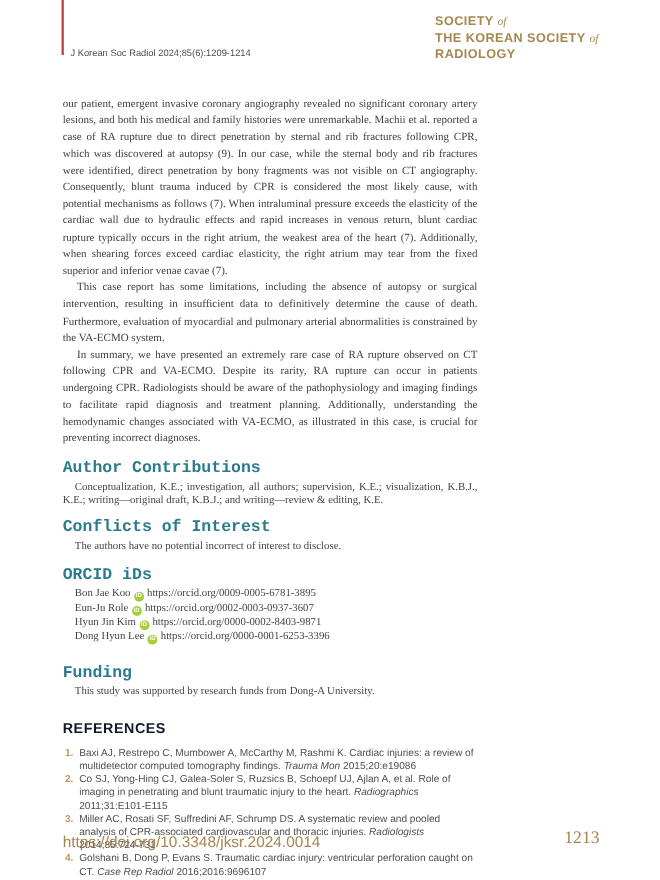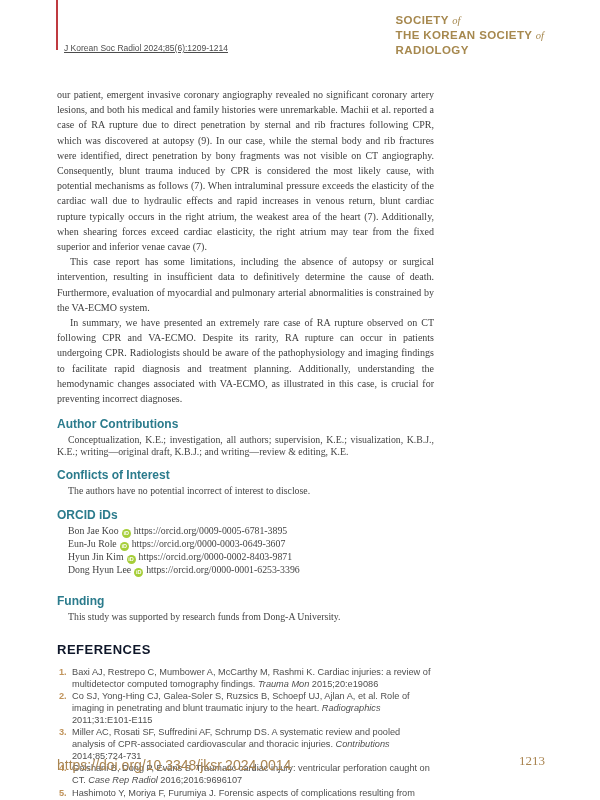--- a/index.html
+++ b/index.html
@@ -6,40 +6,40 @@
   html,body { background:#e8e8e8; }
   .page {
     position:relative; width:600px; height:800px; margin:0 auto;
     background:#ffffff; overflow:hidden;
     font-family:"Liberation Serif", serif; color:#3d3d3d;
   }
   
   .redline { position:absolute; left:56px; top:0; width:2px; height:50px; background:#bf3a40; }
   .citation {
     position:absolute; left:64px; top:43px;
-    font-family:"Liberation Sans", sans-serif; font-size:8.5px; color:#4c4c4c;text-decoration:underline;
+    font-family:"Liberation Sans", sans-serif; font-size:8.5px; color:#4c4c4c;
   }
   .logo {
     position:absolute; right:56px; top:13px;
     font-family:"Liberation Sans", sans-serif; font-weight:bold;
     font-size:11.5px; line-height:15px; letter-spacing:0.4px; color:#a6884e;
   }
   .logo .of {
     font-family:"Liberation Serif", serif; font-style:italic; font-weight:normal;
     font-size:10.5px; letter-spacing:0;
   }
   
   .main { position:absolute; left:57px; top:87px; width:377px; }
   .para { font-size:10px; line-height:15.2px; text-align:justify; color:#3d3d3d; }
   .para.indented { text-indent:13px; }
   
   .section { margin-top:11px; }
   .sec-heading {
-    font-family:Liberation Sans, sans-serif; font-weight:bold;
-    font-size:12px; color:#2b7b8c; margin-bottom:3px;
+    font-family:Liberation Mono, monospace; font-weight:bold;
+    font-size:15px; color:#2b7b8c; margin-bottom:3px;
   }
   .sec-body { font-size:9.8px; line-height:11.6px; text-indent:11px; text-align:justify; color:#444; }
   .orcid-item { font-size:9.8px; line-height:11.8px; padding-left:11px; color:#444; white-space:nowrap; }
   .orcid-icon {
     display:inline-block; width:9px; height:9px; border-radius:50%;
     background:#a6ce39; color:#fff; margin:0 3px; vertical-align:-1px;
     font-family:"Liberation Sans", sans-serif; font-size:5.5px; font-weight:bold;
     text-align:center; line-height:9px;
   }
   .orcid-url { color:#444; text-decoration:none; }
@@ -55,21 +55,21 @@
   }
   .ref-item { position:relative; padding-left:15px; text-align:left; }
   .ref-num { position:absolute; left:2px; top:0; color:#c0935a; font-weight:bold; }
   .ref-journal { font-style:italic; }
   
   .footer-doi {
     position:absolute; left:57px; top:757px;
     font-family:"Liberation Sans", sans-serif; font-size:14px; color:#a98450;
     text-decoration:none;
   }
-  .footer-page { position:absolute; right:55px; top:753px; font-size:13px; color:#a98450; }
+  .footer-page { position:absolute; right:55px; top:753px; font-size:16px; color:#a98450; }
 </style>
 </head>
 <body>
 
 <div class="page">
 
   <div class="redline"></div>
   <div class="citation">J Korean Soc Radiol 2024;85(6):1209-1214</div>
   <div class="logo">
     <div><span>SOCIETY</span> <span class="of">of</span></div>
@@ -94,21 +94,21 @@
     </div>
 
     <div class="section">
       <div class="sec-heading">ORCID iDs</div>
       <div>
   <div class="orcid-item">
     <span>Bon Jae Koo</span><span class="orcid-icon">iD</span><a class="orcid-url" href="#">https://orcid.org/0009-0005-6781-3895</a>
   </div>
 
   <div class="orcid-item">
-    <span>Eun-Ju Role</span><span class="orcid-icon">iD</span><a class="orcid-url" href="#">https://orcid.org/0000-0003-0649-3607</a>
+    <span>Eun-Ju Role</span><span class="orcid-icon">iD</span><a class="orcid-url" href="#">https://orcid.org/0002-0003-0937-3607</a>
   </div>
 
   <div class="orcid-item">
     <span>Hyun Jin Kim</span><span class="orcid-icon">iD</span><a class="orcid-url" href="#">https://orcid.org/0000-0002-8403-9871</a>
   </div>
 
   <div class="orcid-item">
     <span>Dong Hyun Lee</span><span class="orcid-icon">iD</span><a class="orcid-url" href="#">https://orcid.org/0000-0001-6253-3396</a>
   </div>
 </div>
@@ -123,21 +123,21 @@
     <ol class="refs-list">
   <li class="ref-item">
     <span class="ref-num">1.</span><span>Baxi AJ, Restrepo C, Mumbower A, McCarthy M, Rashmi K. Cardiac injuries: a review of multidetector computed tomography findings. </span><span class="ref-journal">Trauma Mon</span><span> 2015;20:e19086</span>
   </li>
 
   <li class="ref-item">
     <span class="ref-num">2.</span><span>Co SJ, Yong-Hing CJ, Galea-Soler S, Ruzsics B, Schoepf UJ, Ajlan A, et al. Role of imaging in penetrating and blunt traumatic injury to the heart. </span><span class="ref-journal">Radiographics</span><span> 2011;31:E101-E115</span>
   </li>
 
   <li class="ref-item">
-    <span class="ref-num">3.</span><span>Miller AC, Rosati SF, Suffredini AF, Schrump DS. A systematic review and pooled analysis of CPR-associated cardiovascular and thoracic injuries. </span><span class="ref-journal">Contributions</span><span> 2014;85:724-731</span>
+    <span class="ref-num">3.</span><span>Miller AC, Rosati SF, Suffredini AF, Schrump DS. A systematic review and pooled analysis of CPR-associated cardiovascular and thoracic injuries. </span><span class="ref-journal">Radiologists</span><span> 2014;85:724-731</span>
   </li>
 
   <li class="ref-item">
     <span class="ref-num">4.</span><span>Golshani B, Dong P, Evans S. Traumatic cardiac injury: ventricular perforation caught on CT. </span><span class="ref-journal">Case Rep Radiol</span><span> 2016;2016:9696107</span>
   </li>
 
   <li class="ref-item">
     <span class="ref-num">5.</span><span>Hashimoto Y, Moriya F, Furumiya J. Forensic aspects of complications resulting from cardiopulmonary re-</span><span class="ref-journal"></span><span></span>
   </li>
 </ol>

